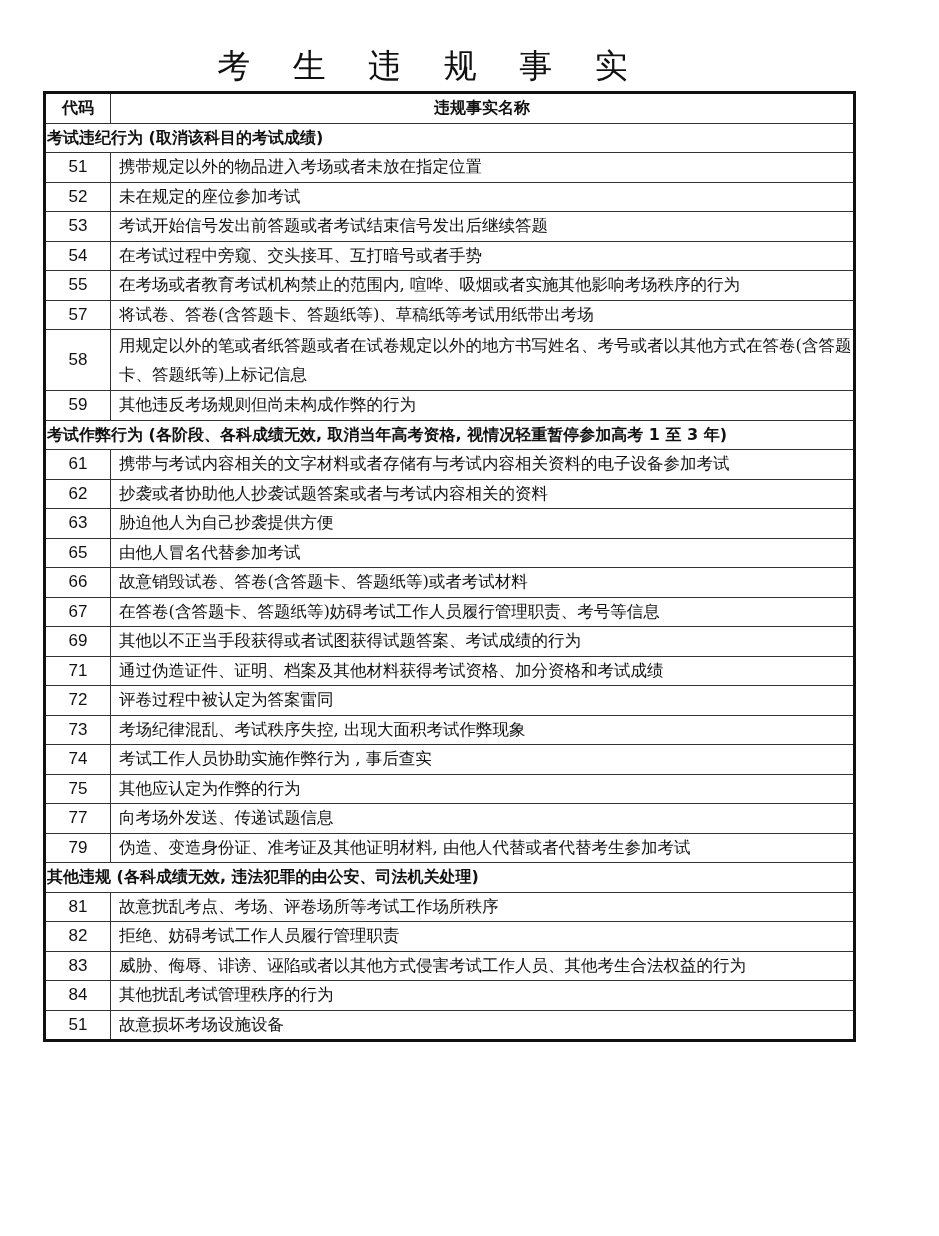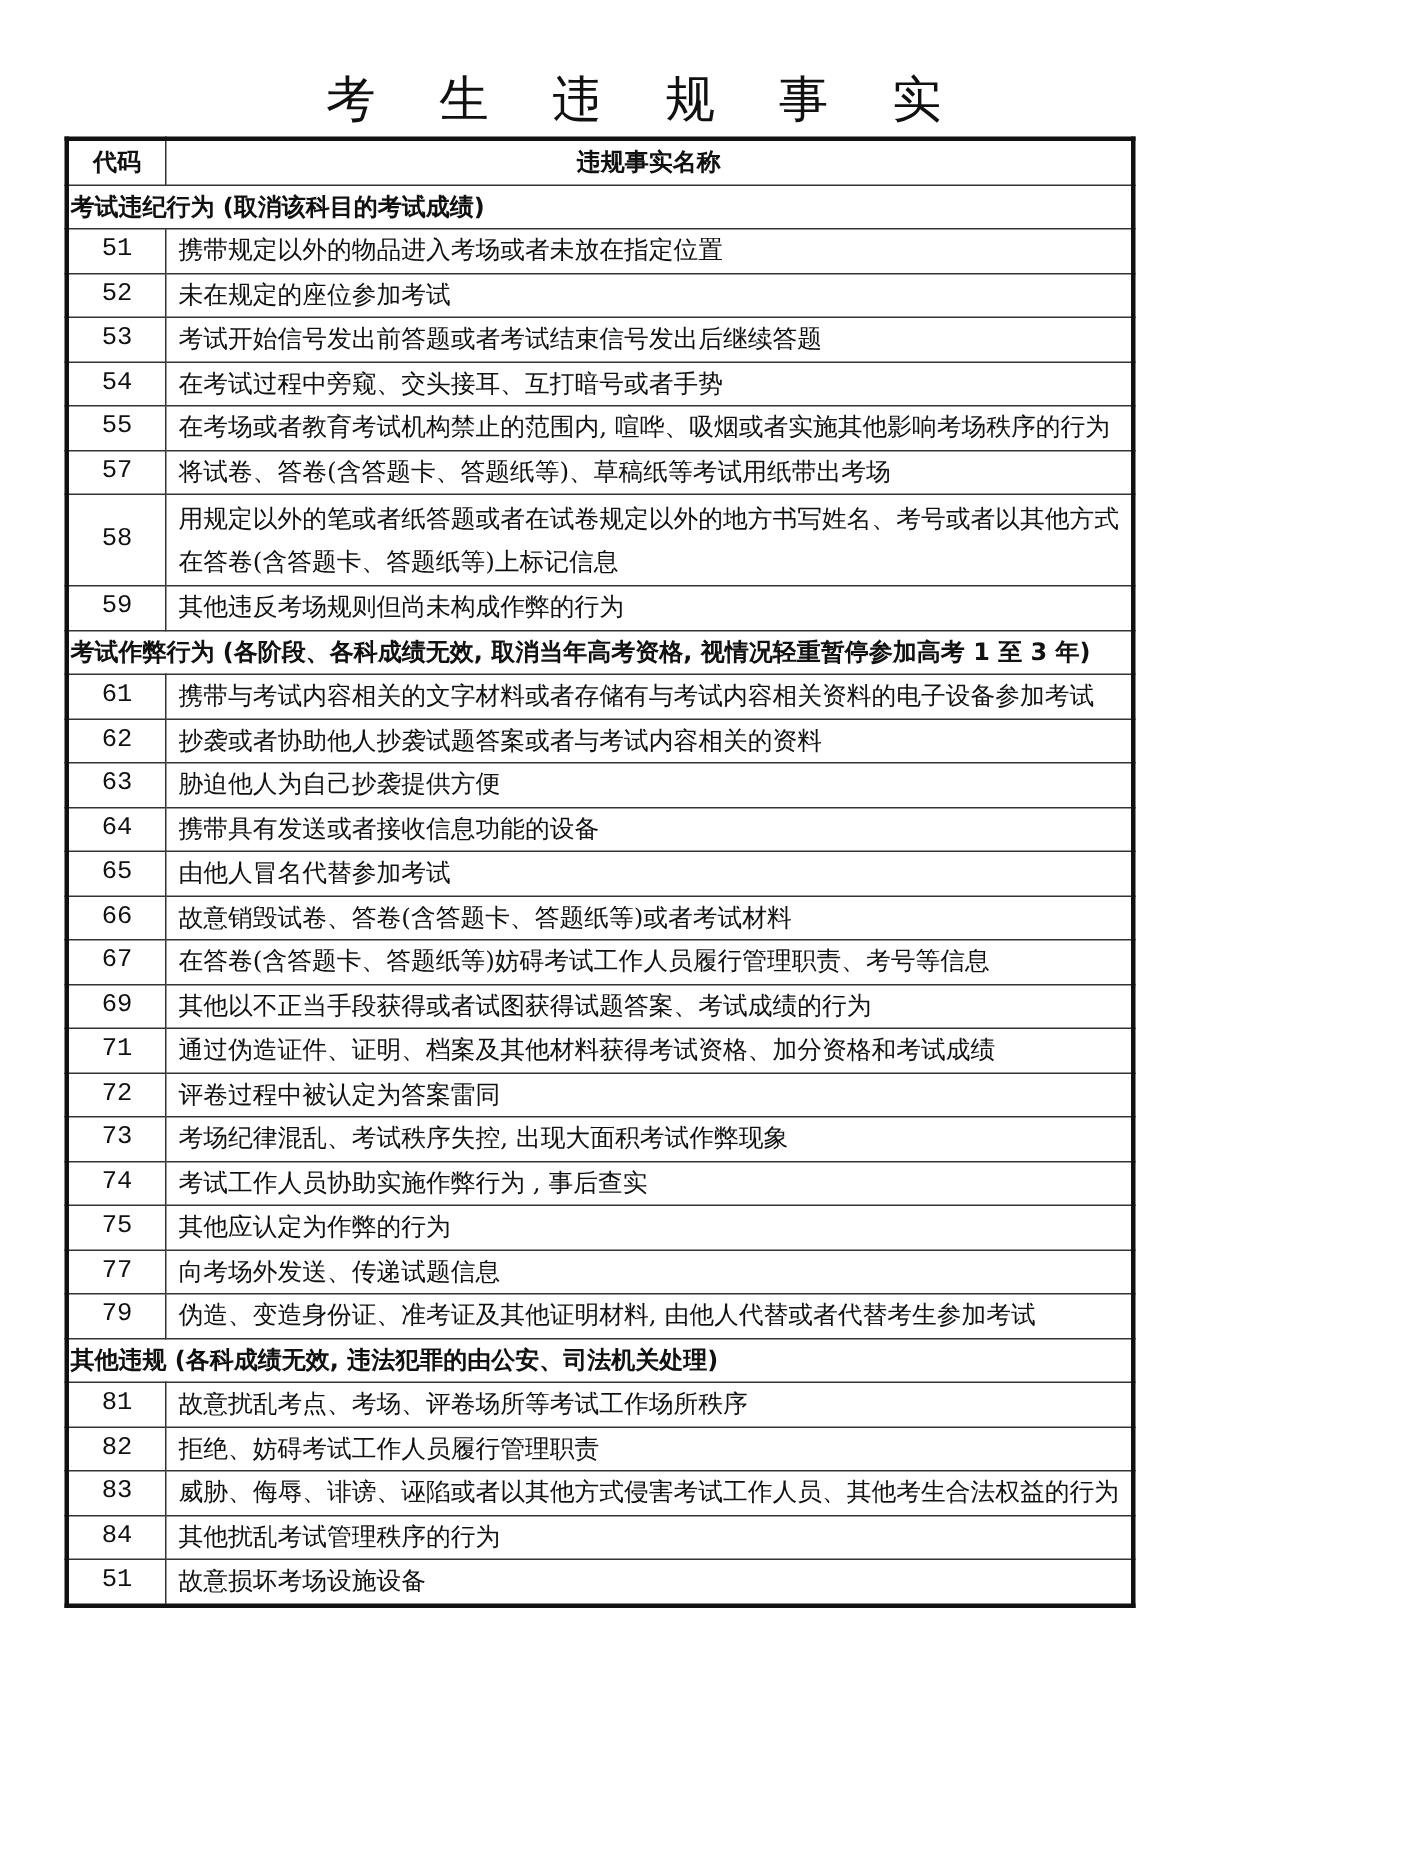--- a/index.html
+++ b/index.html
@@ -8,32 +8,32 @@
     font-family: "DejaVu Serif", "Liberation Serif", serif;
     color: #111;
   }
   .title {
     position: absolute; left: 0; top: 44px; width: 851px;
     text-align: center; font-size: 33px; letter-spacing: 16px;
     font-family: "DejaVu Sans", "Liberation Sans", sans-serif;
     font-weight: normal; line-height: 44px; padding-left: 10px; box-sizing: border-box;
   }
   table {
-    position: absolute; left: 43px; top: 91px; width: 714px;
+    position: absolute; left: 43px; top: 91px; width: 813px;
     border-collapse: collapse; border: 3px solid #111;
     table-layout: fixed;
   }
   col.code { width: 66px; }
   td, th {
     border: 1.5px solid #333; padding: 0; height: 28.5px;
     font-size: 17px; line-height: 28px; font-weight: normal;
     vertical-align: middle;
   }
   th { text-align: center; font-family: "DejaVu Sans", "Liberation Sans", sans-serif; font-size: 16px; font-weight: bold; }
-  td.code { text-align: center; font-family: Liberation Mono, monospace; font-size: 17px; }
+  td.code { text-align: center; font-family: Liberation Sans, sans-serif; font-size: 17px; }
   td.desc { padding-left: 8px; font-size: 16.5px; white-space: nowrap; overflow: hidden; }
   td.desc.multi { white-space: normal; line-height: 29px; padding-top: 1px; padding-bottom: 1px; }
   td.section {
     padding-left: 1px; font-weight: bold; font-size: 16px;
     font-family: "DejaVu Sans", "Liberation Sans", sans-serif; white-space: nowrap;
   }
 </style>
 </head>
 <body>
 
@@ -95,24 +95,20 @@
       </tr>
       <tr>
         <td class="code">62</td>
         <td class="desc">抄袭或者协助他人抄袭试题答案或者与考试内容相关的资料</td>
       </tr>
       <tr>
         <td class="code">63</td>
         <td class="desc">胁迫他人为自己抄袭提供方便</td>
       </tr>
       <tr>
-        <td class="code">64</td>
-        <td class="desc">携带具有发送或者接收信息功能的设备</td>
-      </tr>
-      <tr>
         <td class="code">65</td>
         <td class="desc">由他人冒名代替参加考试</td>
       </tr>
       <tr>
         <td class="code">66</td>
         <td class="desc">故意销毁试卷、答卷(含答题卡、答题纸等)或者考试材料</td>
       </tr>
       <tr>
         <td class="code">67</td>
         <td class="desc">在答卷(含答题卡、答题纸等)妨碍考试工作人员履行管理职责、考号等信息</td>

